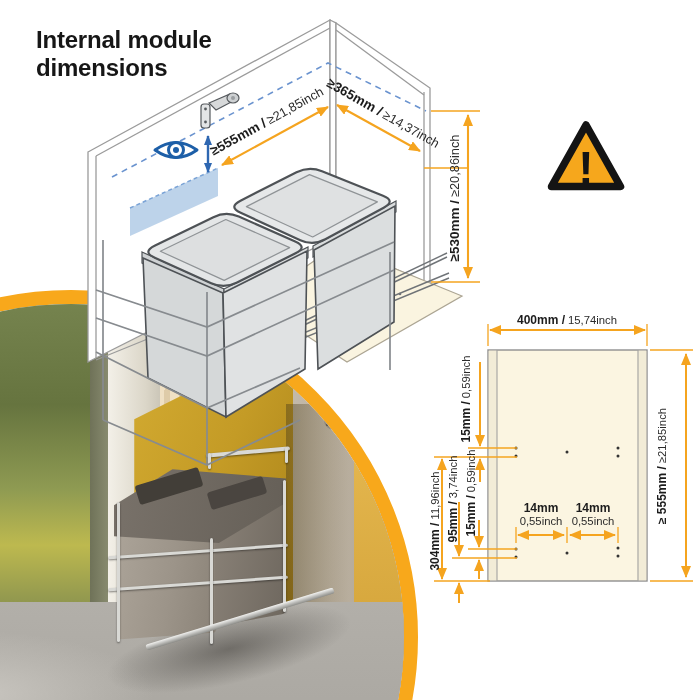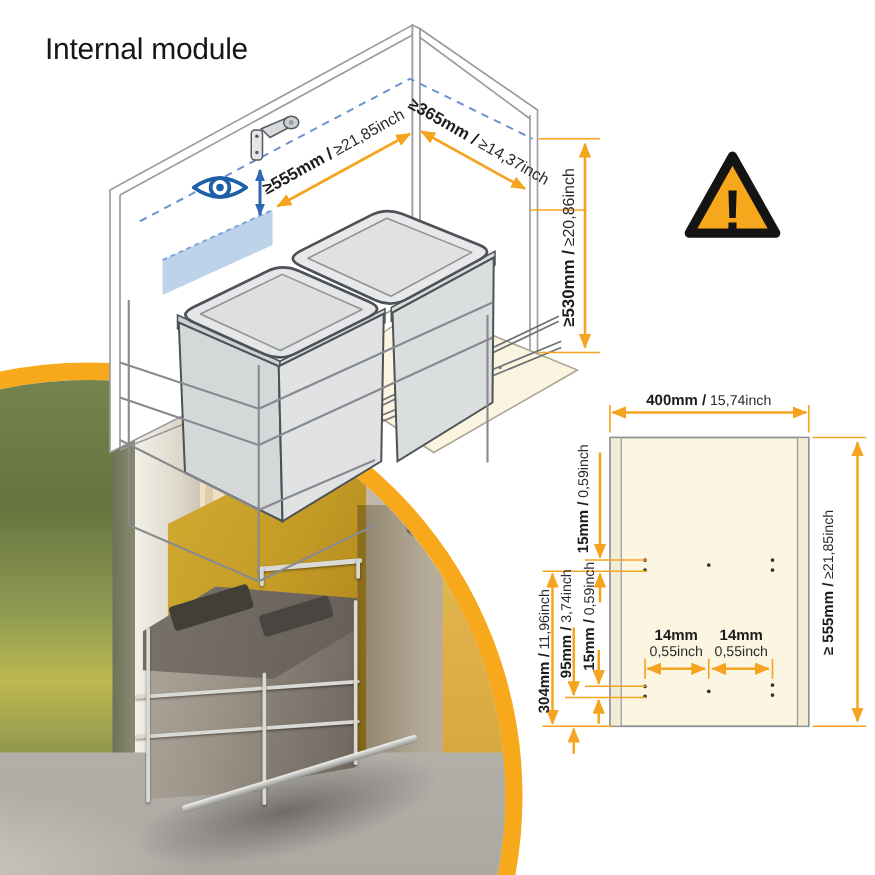--- a/index.html
+++ b/index.html
@@ -1,19 +1,19 @@
 <!DOCTYPE html>
 <html><head>
 <meta charset="utf-8">
 <style>
   html,body{margin:0;padding:0;width:700px;height:700px;overflow:hidden;background:#ffffff;}
   #stage{position:relative;width:700px;height:700px;font-family:"Liberation Sans",sans-serif;background:#fff;overflow:hidden;}
   .abs{position:absolute;}
   
-  #title{left:36px;top:26px;font-size:24px;line-height:1.15;font-weight:400;color:#161616;letter-spacing:-0.2px;z-index:30;}
+  #title{left:36px;top:26px;font-size:24px;line-height:1.15;font-weight:700;color:#161616;letter-spacing:-0.2px;z-index:30;}
   
   #ring{left:-276px;top:290px;width:694px;height:694px;border-radius:50%;border:14px solid #F8A81B;box-sizing:border-box;z-index:1;}
   #photo{left:-262px;top:304px;width:666px;height:666px;border-radius:50%;overflow:hidden;background:#CBC3B6;z-index:2;}
   .wire{background:#D9D9D5;box-shadow:0 1px 2px rgba(0,0,0,.45);border-radius:2px;}
   svg.overlay{position:absolute;left:0;top:0;z-index:10;pointer-events:none;}
   svg text{font-family:"Liberation Sans",sans-serif;}
   .dm{font-weight:700;font-size:12px;fill:#1c1c1c;}
   .di{font-weight:400;font-size:11.3px;fill:#2b2b2b;}
   .dmL{font-weight:700;font-size:13.5px;fill:#1c1c1c;}
   .diL{font-weight:400;font-size:12.8px;fill:#2b2b2b;}
@@ -218,15 +218,16 @@
       <text text-anchor="middle" transform="translate(475 493) rotate(-90)"><tspan class="dm">15mm /</tspan><tspan class="di" dx="3">0,59inch</tspan></text>
       <text class="dm" text-anchor="middle" x="541" y="512">14mm</text>
       <text class="di" text-anchor="middle" x="541" y="525">0,55inch</text>
       <text class="dm" text-anchor="middle" x="593" y="512">14mm</text>
       <text class="di" text-anchor="middle" x="593" y="525">0,55inch</text>
     </g>
   </svg>
 
   <div id="title" class="abs">
     <div>Internal module</div>
+    <div>dimensions</div>
   </div>
 
 </div>
 
 </body></html>

